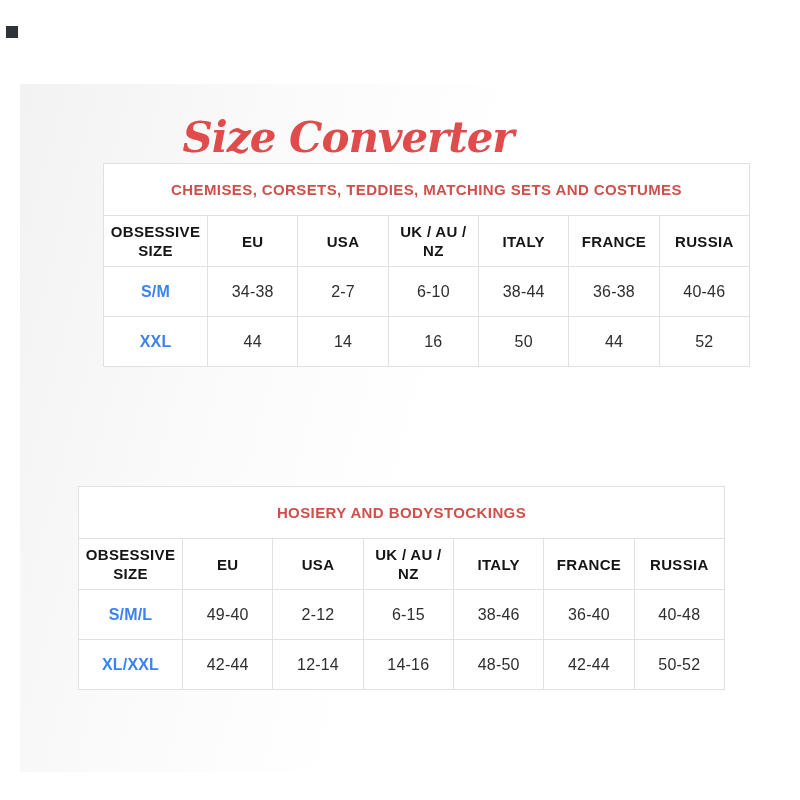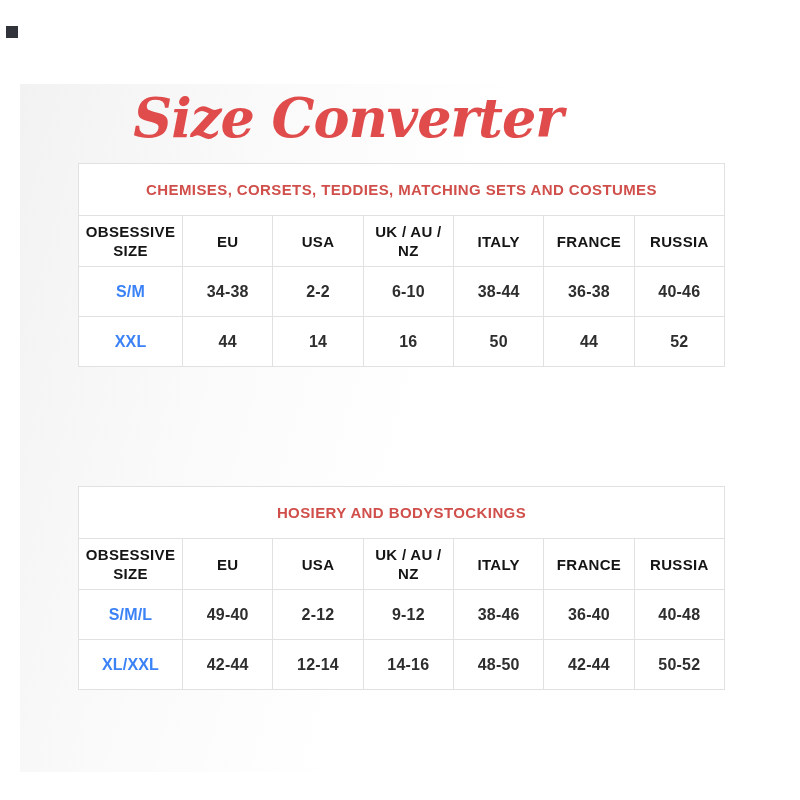--- a/index.html
+++ b/index.html
@@ -9,44 +9,44 @@
   }
   .corner-square{
     position:absolute;left:6px;top:26px;width:12px;height:12px;
     background:#30343a;
   }
   .content-panel{
     position:absolute;left:20px;top:84px;width:728px;height:688px;
     background:linear-gradient(105deg,#f2f2f3 0%,#fafafa 28%,#ffffff 55%);
   }
   .page-title{
-    position:absolute;left:0;top:92px;width:696px;text-align:center;
+    position:absolute;left:0;top:112px;width:696px;text-align:center;
     font-family:"DejaVu Serif", serif;font-style:italic;font-weight:700;
-    font-size:54px;line-height:52px;color:#e04c4c;letter-spacing:-1px;
+    font-size:42px;line-height:52px;color:#e04c4c;letter-spacing:-1px;
   }
   .size-table{
     position:absolute;left:78px;width:647px;
     border-collapse:collapse;table-layout:fixed;background:#ffffff;
   }
-  .size-table.t1{top:163px;}
+  .size-table.t1{top:163px;margin-left:25px;}
   .size-table.t2{top:486px;}
   .size-table td,.size-table th{
     border:1px solid #e1e1e2;text-align:center;vertical-align:middle;
     padding:2px 6px;box-sizing:border-box;background:#ffffff;
   }
   .size-table .caption-cell{
     height:52px;color:#d04f4b;font-weight:bold;font-size:15px;
     letter-spacing:0.4px;
   }
   .size-table th.col-header{
     height:51px;color:#151515;font-weight:bold;font-size:15px;
     letter-spacing:0.3px;line-height:19px;
   }
   .size-table td.data-cell{
-    height:50px;color:#2e2e2e;font-size:16px;letter-spacing:0.2px;font-weight:bold;
+    height:50px;color:#2e2e2e;font-size:16px;letter-spacing:0.2px;
   }
   .size-table td.size-cell{font-weight:bold;color:#3b82f6;}
 </style>
 </head>
 <body>
 
 <div class="corner-square"></div>
 
 <div class="content-panel"></div>
 
@@ -73,21 +73,21 @@
         <th class="col-header">UK / AU / NZ</th>
         <th class="col-header">ITALY</th>
         <th class="col-header">FRANCE</th>
         <th class="col-header">RUSSIA</th>
       </tr>
     </thead>
     <tbody>
       <tr>
         <td class="data-cell size-cell">S/M</td>
         <td class="data-cell">34-38</td>
-        <td class="data-cell">2-2</td>
+        <td class="data-cell">2-7</td>
         <td class="data-cell">6-10</td>
         <td class="data-cell">38-44</td>
         <td class="data-cell">36-38</td>
         <td class="data-cell">40-46</td>
       </tr>
       <tr>
         <td class="data-cell size-cell">XXL</td>
         <td class="data-cell">44</td>
         <td class="data-cell">14</td>
         <td class="data-cell">16</td>
@@ -119,21 +119,21 @@
         <th class="col-header">ITALY</th>
         <th class="col-header">FRANCE</th>
         <th class="col-header">RUSSIA</th>
       </tr>
     </thead>
     <tbody>
       <tr>
         <td class="data-cell size-cell">S/M/L</td>
         <td class="data-cell">49-40</td>
         <td class="data-cell">2-12</td>
-        <td class="data-cell">9-12</td>
+        <td class="data-cell">6-15</td>
         <td class="data-cell">38-46</td>
         <td class="data-cell">36-40</td>
         <td class="data-cell">40-48</td>
       </tr>
       <tr>
         <td class="data-cell size-cell">XL/XXL</td>
         <td class="data-cell">42-44</td>
         <td class="data-cell">12-14</td>
         <td class="data-cell">14-16</td>
         <td class="data-cell">48-50</td>

